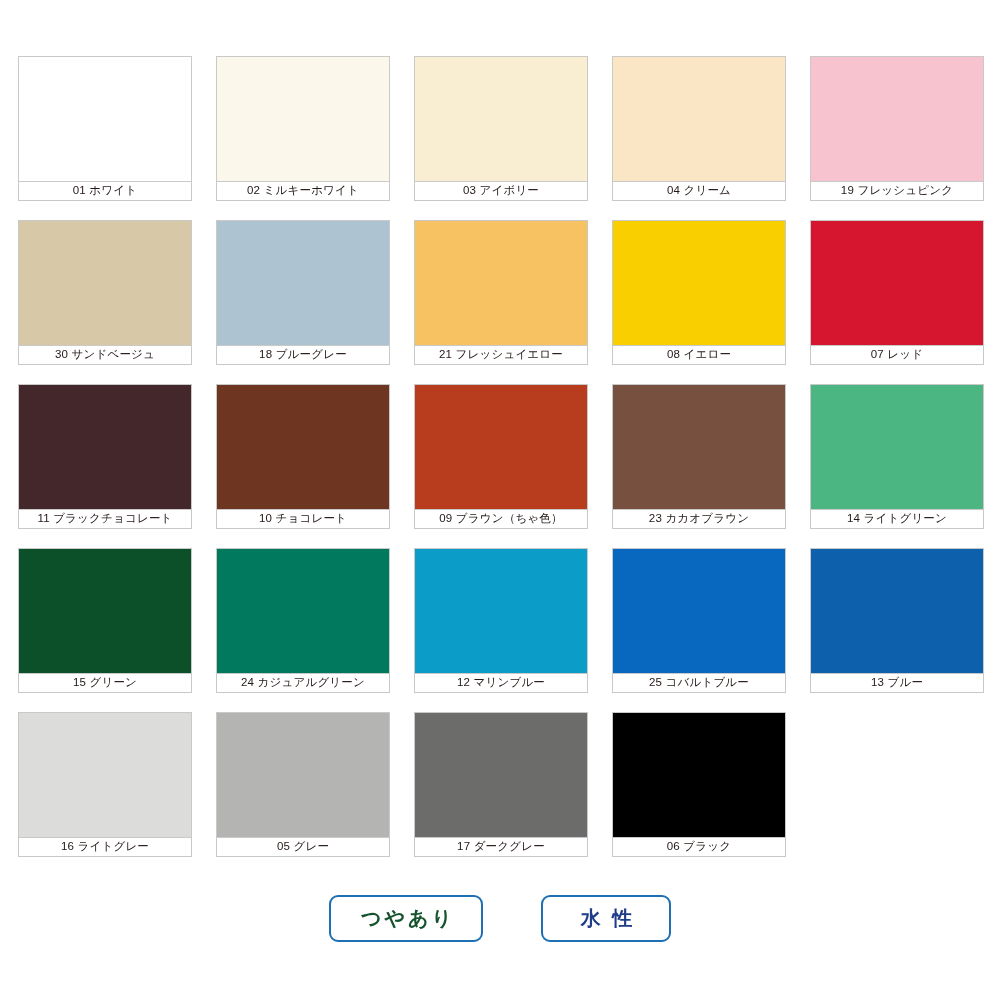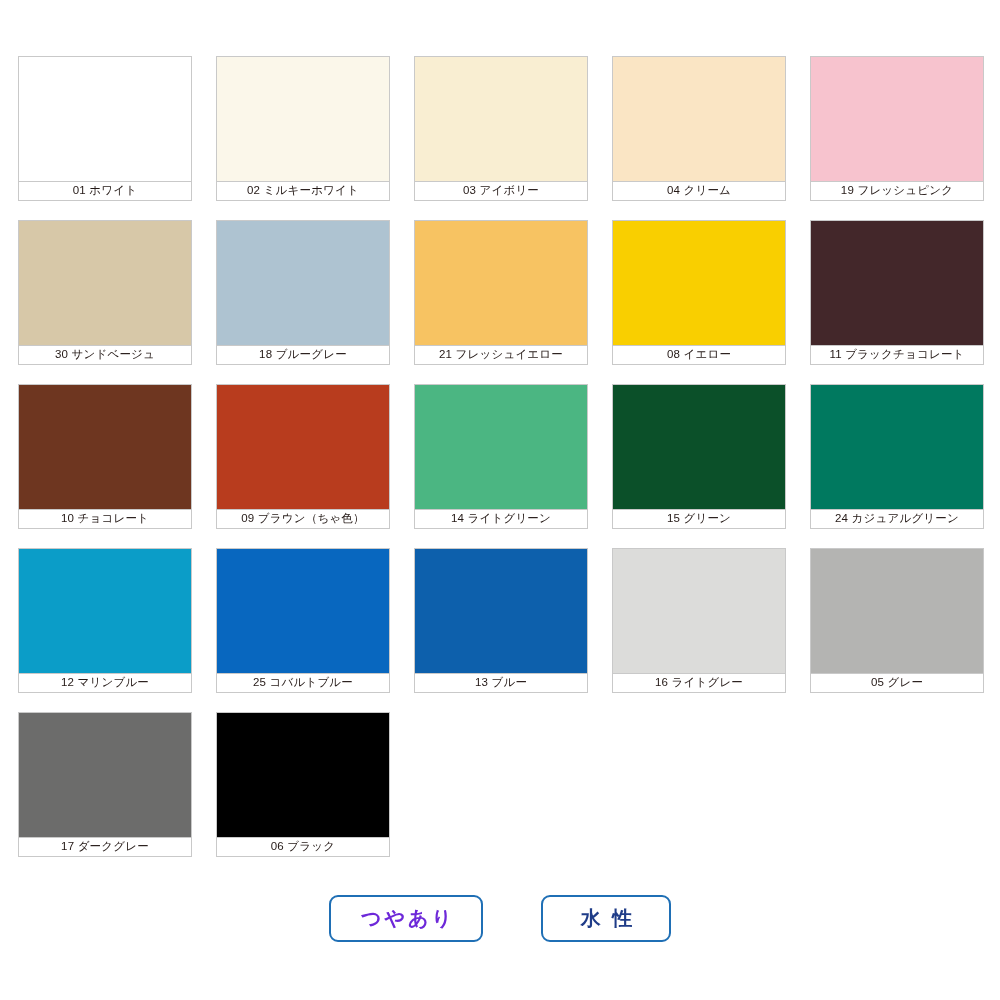--- a/index.html
+++ b/index.html
@@ -115,30 +115,38 @@
       </div>
       <div class="swatch">
         <div class="swatch-color" style="background: rgb(247, 195, 98);"></div>
         <div class="swatch-label">21 フレッシュイエロー</div>
       </div>
       <div class="swatch">
         <div class="swatch-color" style="background: rgb(249, 207, 0);"></div>
         <div class="swatch-label">08 イエロー</div>
       </div>
       <div class="swatch">
+        <div class="swatch-color" style="background: rgb(214, 22, 47);"></div>
+        <div class="swatch-label">07 レッド</div>
+      </div>
+      <div class="swatch">
         <div class="swatch-color" style="background: rgb(67, 39, 42);"></div>
         <div class="swatch-label">11 ブラックチョコレート</div>
       </div>
       <div class="swatch">
         <div class="swatch-color" style="background: rgb(110, 54, 32);"></div>
         <div class="swatch-label">10 チョコレート</div>
       </div>
       <div class="swatch">
         <div class="swatch-color" style="background: rgb(184, 60, 30);"></div>
         <div class="swatch-label">09 ブラウン（ちゃ色）</div>
+      </div>
+      <div class="swatch">
+        <div class="swatch-color" style="background: rgb(119, 80, 63);"></div>
+        <div class="swatch-label">23 カカオブラウン</div>
       </div>
       <div class="swatch">
         <div class="swatch-color" style="background: rgb(75, 182, 130);"></div>
         <div class="swatch-label">14 ライトグリーン</div>
       </div>
       <div class="swatch">
         <div class="swatch-color" style="background: rgb(11, 80, 41);"></div>
         <div class="swatch-label">15 グリーン</div>
       </div>
       <div class="swatch">
@@ -169,17 +177,17 @@
         <div class="swatch-color" style="background: rgb(108, 108, 107);"></div>
         <div class="swatch-label">17 ダークグレー</div>
       </div>
       <div class="swatch">
         <div class="swatch-color" style="background: rgb(0, 0, 0);"></div>
         <div class="swatch-label">06 ブラック</div>
       </div>
     </div>
 
   <div id="footer-buttons">
-      <div class="pill" style="border-color: rgb(31, 111, 181); color: #6d28d9;">つやあり</div>
+      <div class="pill" style="border-color: rgb(31, 111, 181); color: #14532d;">つやあり</div>
       <div class="pill" style="border-color: rgb(31, 111, 181); color: rgb(31, 60, 136); margin-left: 36px;">水 性</div>
     </div>
 
 </div>
 
 </body></html>

